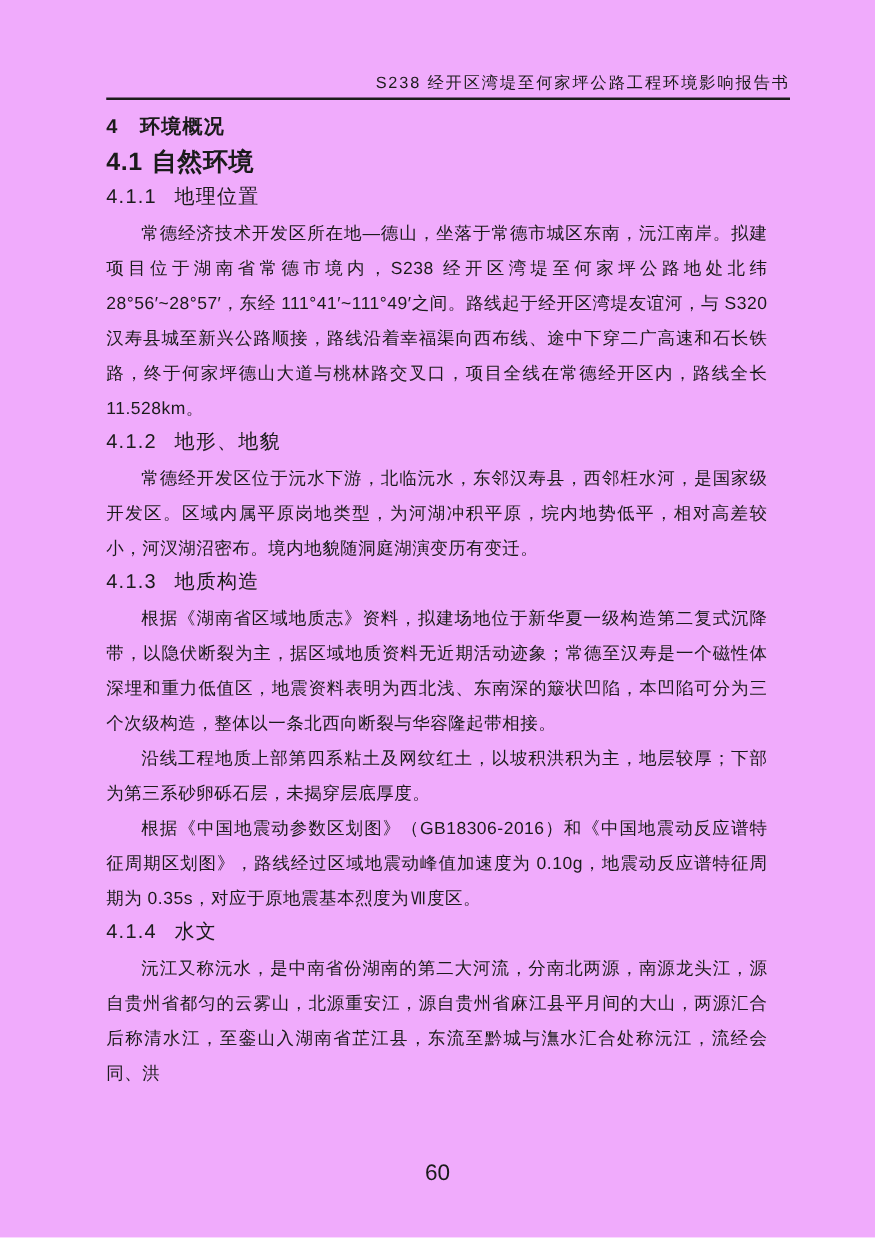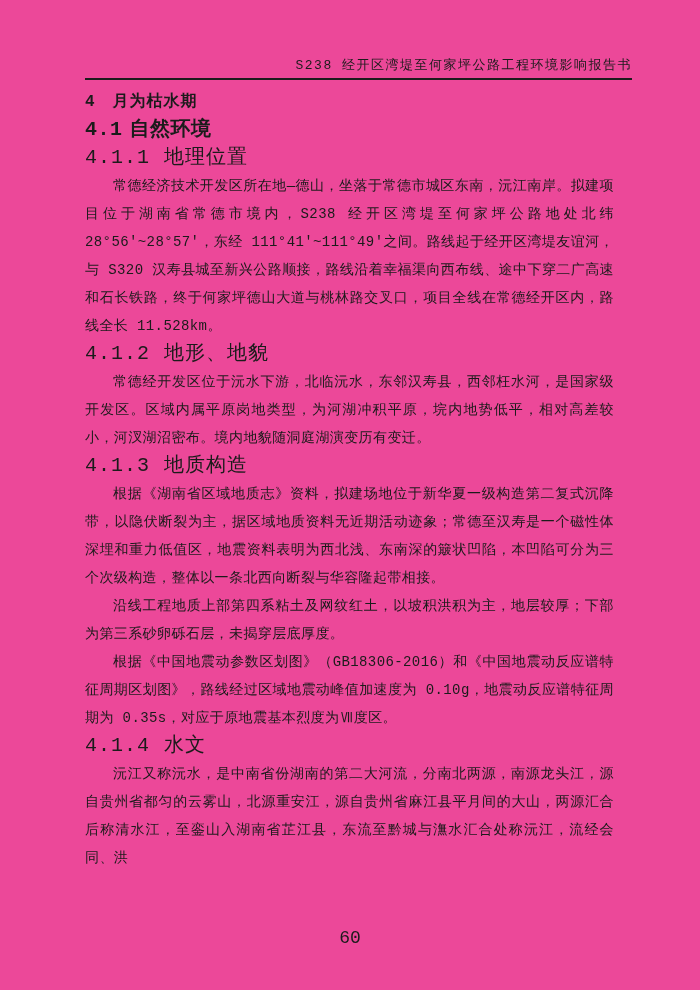--- a/index.html
+++ b/index.html
@@ -1,21 +1,21 @@
 <!DOCTYPE html>
 <html lang="zh"><head>
 <meta charset="utf-8">
 <style>
   html, body { margin: 0; padding: 0; background: #ffffff; }
   .page {
     position: relative;
     width: 700px;
     height: 990px;
-    background: #ec4899;
-    font-family: Liberation Mono, monospace;
+    background: #f0abfc;
+    font-family: Liberation Sans, sans-serif;
     color: #1b1b1b;
     overflow: hidden;
     box-sizing: border-box;
   }
   .doc-header {
     position: absolute;
     top: 0;
     left: 85px;
     width: 547px;
     padding-top: 57px;
@@ -44,21 +44,21 @@
   }
   .chapter-heading .num { margin-right: 17px; }
   .section-heading {
     font-size: 20px;
     font-weight: bold;
     line-height: 28px;
     letter-spacing: 0.5px;
   }
   .section-heading .num { margin-right: 7px; }
   .subsection-heading {
-    font-size: 20px;
+    font-size: 16px;
     font-weight: normal;
     line-height: 28px;
     letter-spacing: 1px;
   }
   .subsection-heading .num { margin-right: 14px; }
   p.body-para {
     margin: 0;
     font-size: 14px;
     line-height: 28px;
     text-align: justify;
@@ -81,21 +81,21 @@
 
 <div class="page">
 
   <div class="doc-header">
     <span class="header-title">S238 经开区湾堤至何家坪公路工程环境影响报告书</span>
   </div>
 
   <div class="content">
 
     <div class="chapter-heading">
-      <span class="num">4</span><span>月为枯水期</span>
+      <span class="num">4</span><span>环境概况</span>
     </div>
 
     <div class="section-heading">
       <span class="num">4.1</span><span>自然环境</span>
     </div>
 
     <div class="subsection">
       <div class="subsection-heading">
         <span class="num">4.1.1</span><span>地理位置</span>
       </div>

